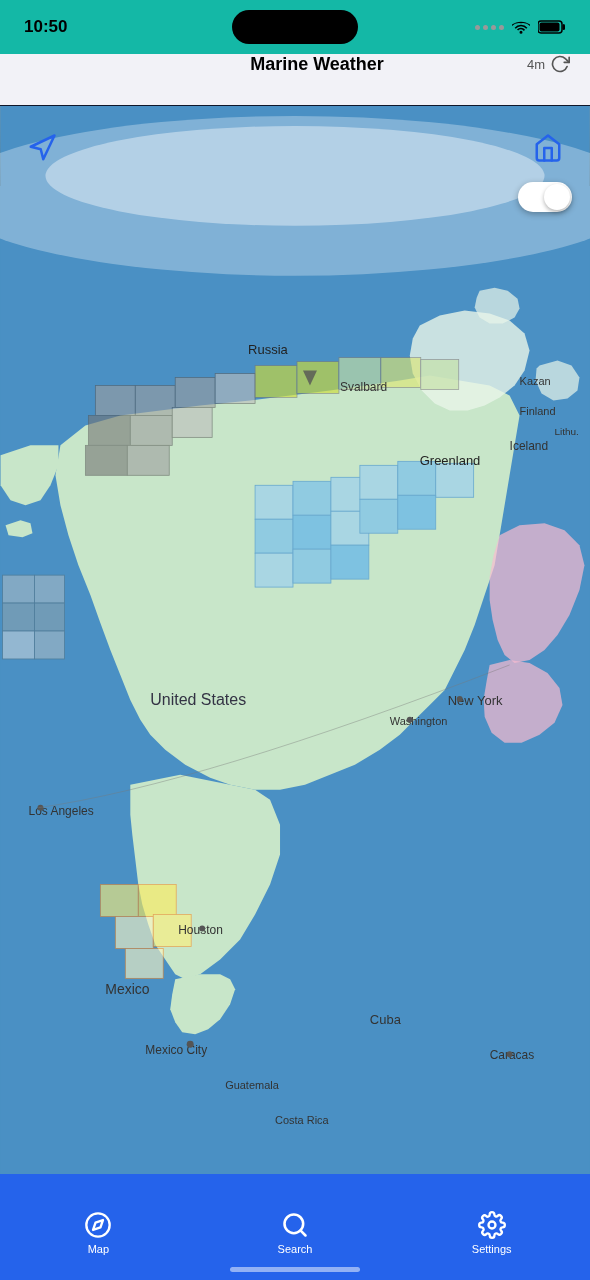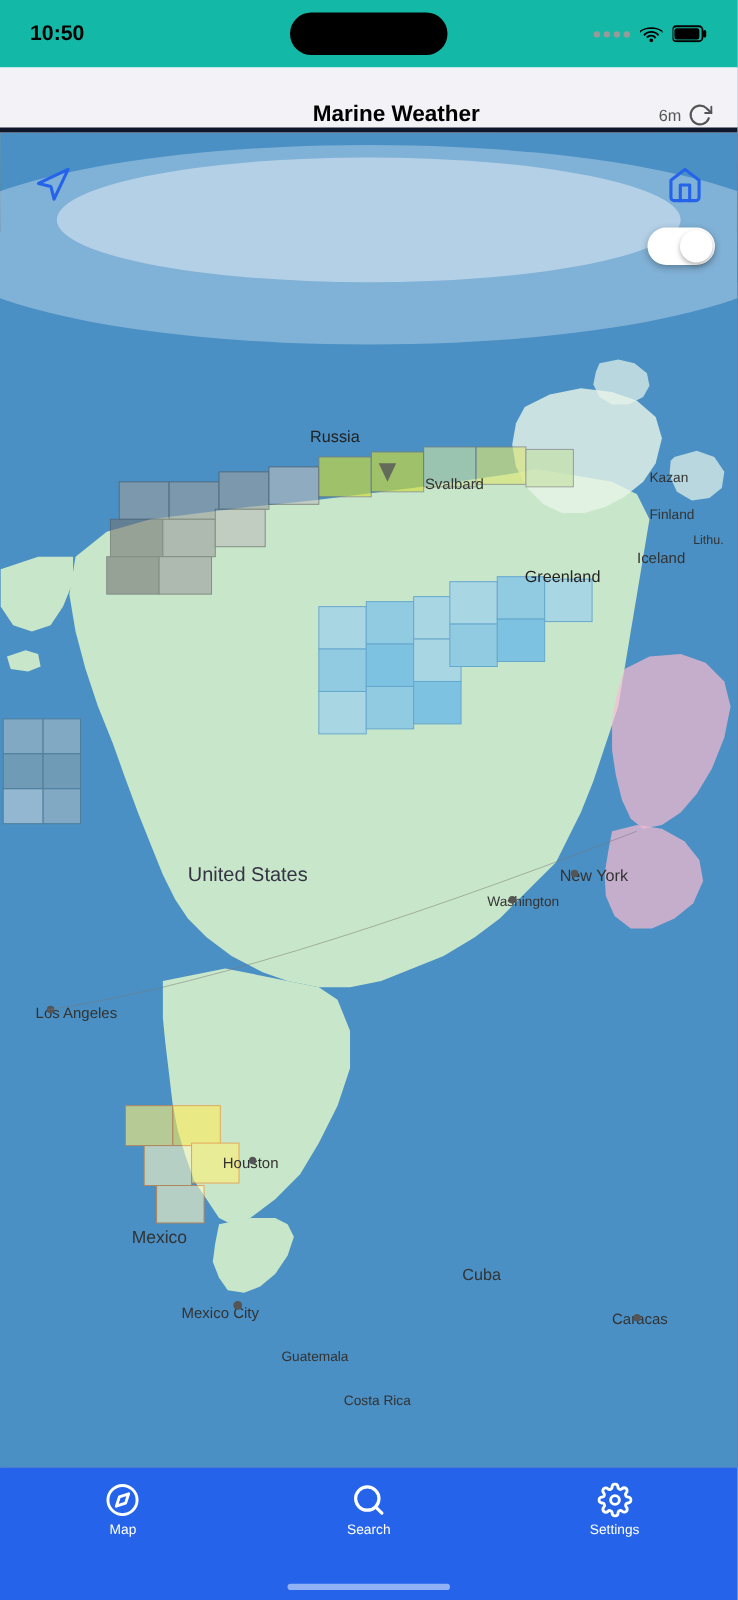--- a/index.html
+++ b/index.html
@@ -50,25 +50,25 @@
     }
     .status-dots span {
       width: 5px; height: 5px; border-radius: 50%; background: #999;
     }
 
     
     .nav-header {
       height: 52px;
       background: #f2f2f7;
       display: flex;
-      align-items: flex-end;
+      align-items: flex-start;
       justify-content: center;
       position: relative;
       z-index: 10;
-      border-bottom: 4px solid #0f172a;
+      border-bottom: 1px solid #0f172a;
       padding-left: 44px;
     }
     .nav-title {
       font-size: 18px;
       font-weight: 700;
       color: #000;
     }
     .nav-refresh {
       position: absolute;
       right: 20px;
@@ -166,21 +166,21 @@
 
     
     .tab-bar {
       position: absolute;
       bottom: 0;
       left: 0;
       width: 590px;
       height: 106px;
       background: #2563eb;
       display: flex;
-      align-items: flex-start;
+      align-items: center;
       justify-content: space-around;
       padding-top: 12px;
       z-index: 20;
     }
     .tab-item {
       display: flex;
       flex-direction: column;
       align-items: center;
       gap: 4px;
       flex: 1;
@@ -231,21 +231,21 @@
       <rect x="0" y="1" width="24" height="12" rx="3" ry="3" fill="none" stroke="#000" stroke-width="1.5"></rect>
       <rect x="24.5" y="4" width="2.5" height="6" rx="1.5" fill="#000"></rect>
       <rect x="1.5" y="2.5" width="20" height="9" rx="2" fill="#000"></rect>
     </svg>
   </div>
 </div>
 
 <div class="nav-header">
   <span class="nav-title">Marine Weather</span>
   <div class="nav-refresh">
-    <span class="nav-refresh-time">6m</span>
+    <span class="nav-refresh-time">4m</span>
     <svg width="20" height="20" viewBox="0 0 24 24" fill="none" stroke="#555" stroke-width="2" stroke-linecap="round" stroke-linejoin="round">
       <polyline points="23 4 23 10 17 10"></polyline>
       <path d="M20.49 15a9 9 0 1 1-2.12-9.36L23 10"></path>
     </svg>
   </div>
 </div>
 
 <div class="map-container">
 
   <div class="map-sky"></div>

